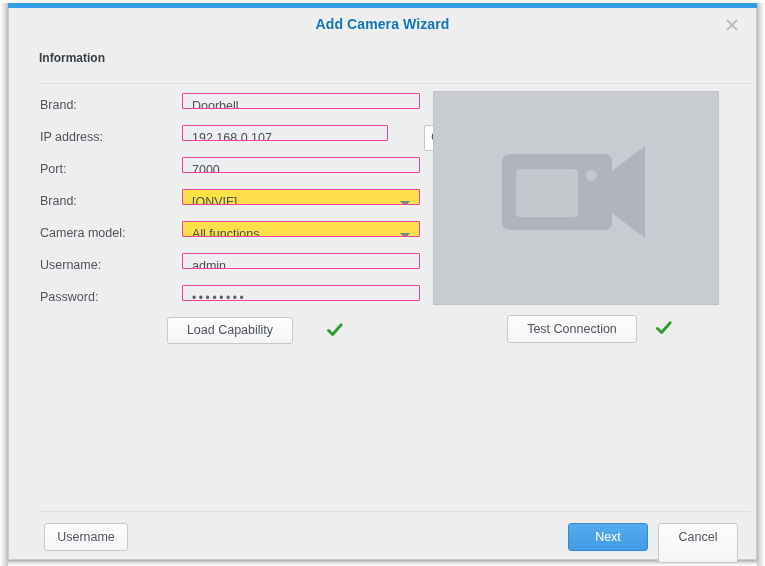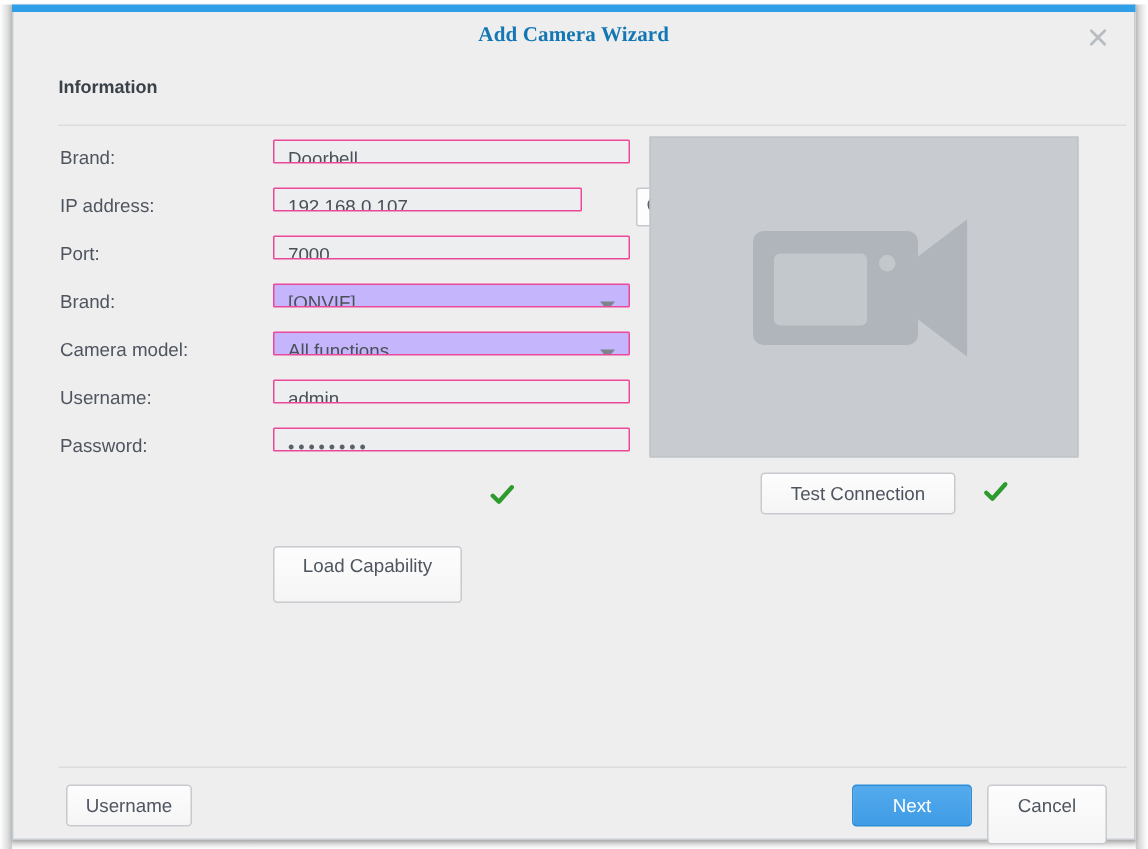--- a/index.html
+++ b/index.html
@@ -73,21 +73,20 @@
   #title-text {
     position: absolute;
     left: 0;
     top: 8px;
     width: 100%;
     text-align: center;
     font-size: 14px;
     font-weight: bold;
     color: #1277b4;
     letter-spacing: 0.1px;
-    font-family: Liberation Serif, serif;
   }
   #close-btn {
     position: absolute;
     right: 13px;
     top: 6px;
     width: 22px;
     height: 22px;
     cursor: pointer;
     color: #b8bdc2;
   }
@@ -143,21 +142,21 @@
     font-size: 12.5px;
     color: #4a5057;
     line-height: 24px;
     padding-left: 9px;
     white-space: nowrap;
     overflow: hidden;
   }
   .field-input.narrow { width: 206px; }
   .field-input.select {
     padding-right: 24px;
-    background: #c4b5fd;
+    background: #fde047;
   }
   .caret {
     position: absolute;
     right: 9px;
     top: 11px;
     width: 0;
     height: 0;
     border-left: 5.5px solid transparent;
     border-right: 5.5px solid transparent;
     border-top: 6px solid #7d848c;
@@ -192,26 +191,25 @@
     border: 1px solid #c7cbcf;
     border-radius: 3px;
     font-size: 12.5px;
     color: #4f5560;
     text-align: center;
     cursor: pointer;
     white-space: nowrap;
   }
   #load-capability-btn {
     position: absolute;
-    left: 173px;
+    left: 158px;
     top: 314px;
     width: 126px;
-    height: 38px;
+    height: 27px;
     line-height: 25px;
-    margin-top: 47px;
   }
   .check {
     position: absolute;
     width: 18px;
     height: 18px;
   }
   #load-check { left: 317px; top: 318px; }
   #test-check { left: 646px; top: 316px; }
 
   

